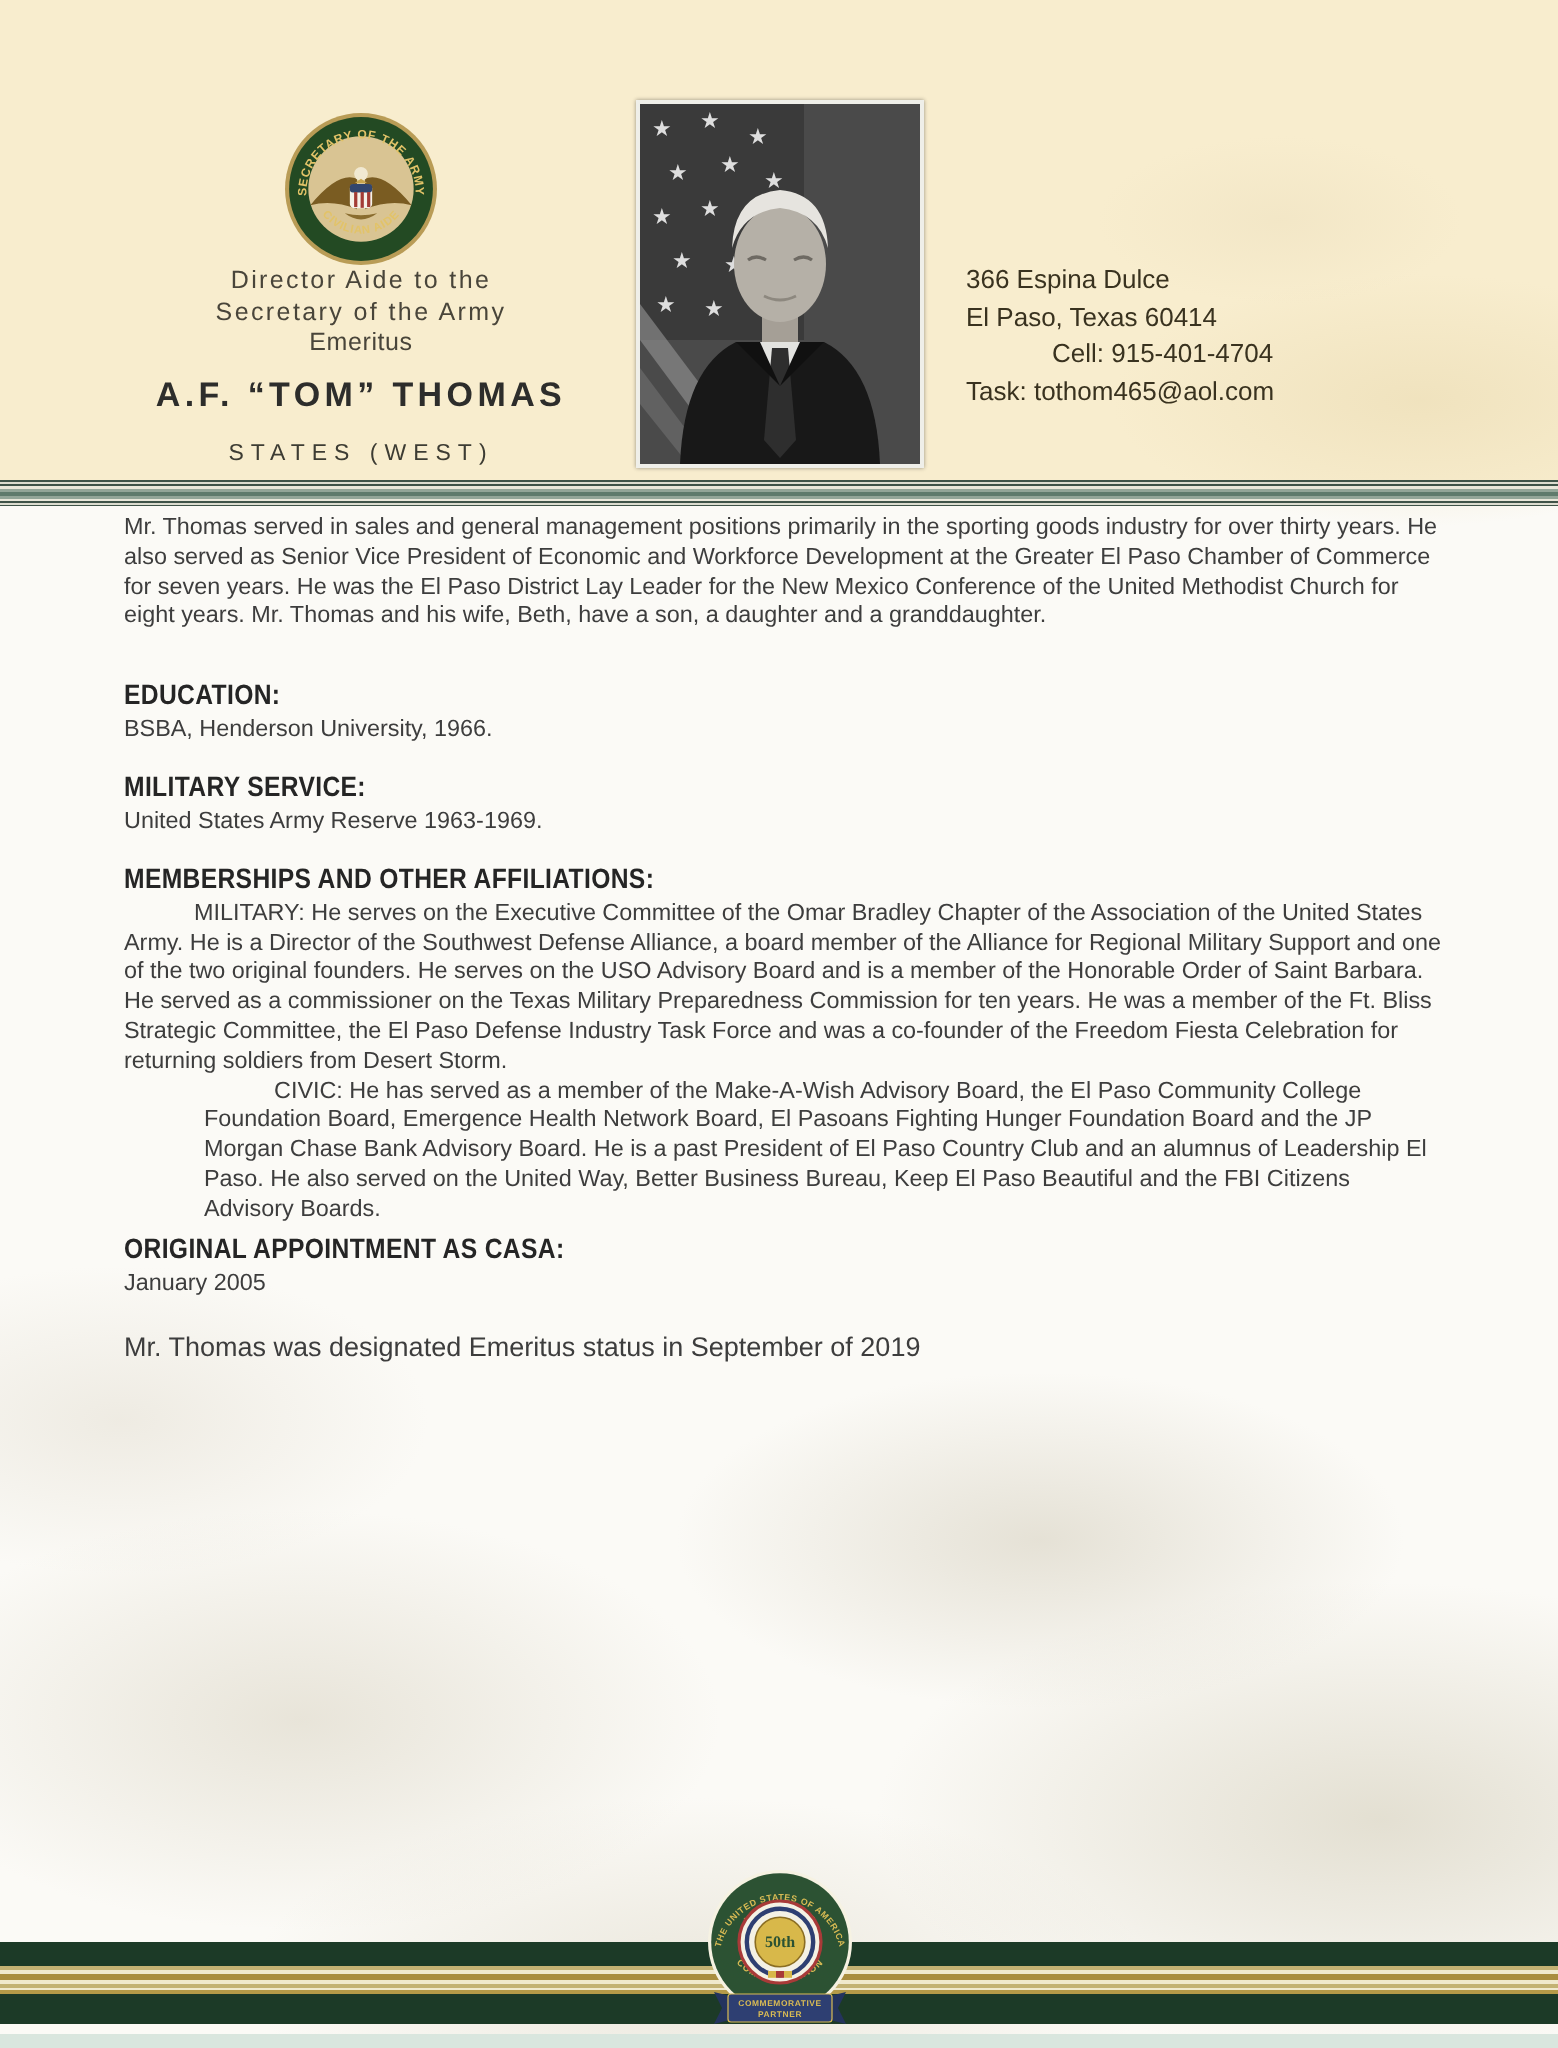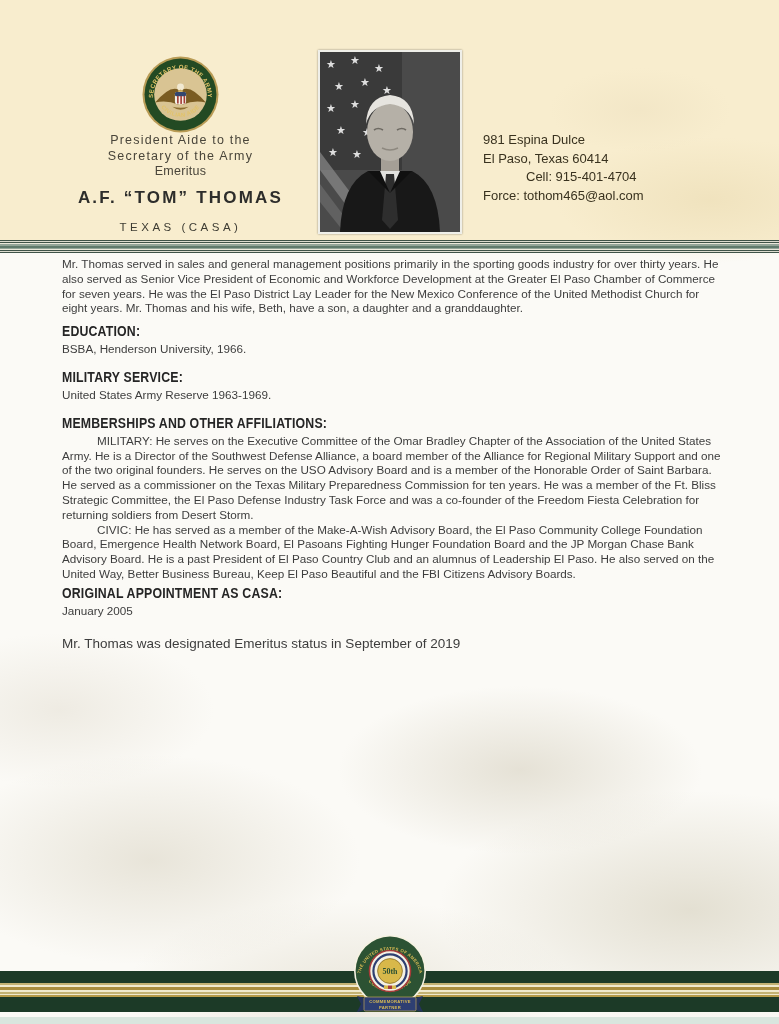--- a/index.html
+++ b/index.html
@@ -54,28 +54,28 @@
       #3f5348 0 1px,#dcdccf 1px 2px,#3f5348 2px 3px,#e9e7da 3px 4.5px,
       #93a598 4.5px 6px,#5f7a6c 6px 8px,#93a598 8px 9.5px,
       #e9e7da 9.5px 10.5px,#3f5348 10.5px 11.5px,#dcdccf 11.5px 12.5px,#3f5348 12.5px 13px);
   }
   
   .content{
     position:absolute;left:62px;top:257px;width:660px;
     color:#3d3d3d;font-size:11.7px;line-height:14.8px;
   }
   .content p{margin:0 0 13px;}
-  p.intro{margin-bottom:8px;}
+  p.intro{margin-bottom:24px;}
   h2.sec-h{
     margin:0 0 3px;color:#252525;
     font-size:14px;font-weight:bold;line-height:15px;letter-spacing:.2px;
     transform:scaleX(.88);transform-origin:0 50%;white-space:nowrap;
   }
   p.indented{text-indent:35px;margin:0;}
-  p.indented.last{margin-bottom:4px;}
+  p.indented.last{margin-bottom:4px;margin-left:40px;}
   p.appt-date{margin-bottom:16px;}
   p.note{font-size:13.5px;line-height:17px;margin:0;}
   
   .footer-band{
     position:absolute;left:0;top:971px;width:779px;height:41px;
     background:linear-gradient(to bottom,
       #1c3a27 0 12px,
       #c3b273 12px 14px,#f0e9cd 14px 16px,#a98d3e 16px 19px,
       #f0e9cd 19px 21px,#c3b273 21px 23px,#f0e9cd 23px 24px,#b59a48 24px 26px,
       #1c3a27 26px 41px);
@@ -110,27 +110,27 @@
       <path d="M38 33 L41 35 L35 35 Z" fill="#caa64e"></path>
       <rect x="32.5" y="35.5" width="11" height="12" rx="2.2" fill="#f5f2e8"></rect>
       <rect x="32.5" y="35.5" width="11" height="4.2" rx="1.5" fill="#33466e"></rect>
       <rect x="34.6" y="39.5" width="1.6" height="7.4" fill="#a33c35"></rect>
       <rect x="37.8" y="39.5" width="1.6" height="7.8" fill="#a33c35"></rect>
       <rect x="41" y="39.5" width="1.6" height="7.4" fill="#a33c35"></rect>
     </g>
   </svg>
 
   <div class="hdr-title">
-    <div>President Aide to the</div>
+    <div>Director Aide to the</div>
     <div>Secretary of the Army</div>
     <div class="emeritus">Emeritus</div>
   </div>
 
   <div class="hdr-name">A.F. “TOM” THOMAS</div>
-  <div class="hdr-state">TEXAS (CASA)</div>
+  <div class="hdr-state">STATES (WEST)</div>
 
   <svg class="photo" viewBox="0 0 140 180" preserveAspectRatio="none">
     <rect width="140" height="180" fill="#4a4a4a"></rect>
     <rect width="82" height="118" fill="#3a3a3a"></rect>
     <g fill="#dedede" font-size="11">
       <text x="6" y="16">★</text>
         <text x="30" y="12">★</text>
         <text x="54" y="20">★</text>
       <text x="14" y="38">★</text>
         <text x="40" y="34">★</text>
@@ -156,24 +156,24 @@
       <path d="M48 119 L70 141 L60 119 Z" fill="#101010"></path>
       <path d="M92 119 L70 141 L80 119 Z" fill="#101010"></path>
       <ellipse cx="70" cy="80" rx="23" ry="29" fill="#b5b0a7"></ellipse>
       <path d="M46 72 Q47 45 70 43 Q93 45 94 72 Q89 54 70 52 Q51 54 46 72 Z" fill="#e6e4df"></path>
       <path d="M54 78 Q58 75 63 78 M77 78 Q82 75 86 78" stroke="#6e6a63" stroke-width="1.6" fill="none"></path>
       <path d="M62 96 Q70 100 78 96" stroke="#8d887f" stroke-width="1.4" fill="none"></path>
     </g>
   </svg>
 
   <div class="contact">
-    <div class="c-line">981 Espina Dulce</div>
+    <div class="c-line">366 Espina Dulce</div>
     <div class="c-line">El Paso, Texas 60414</div>
     <div class="c-line">Cell: 915-401-4704</div>
-    <div class="c-line">Force: tothom465@aol.com</div>
+    <div class="c-line">Task: tothom465@aol.com</div>
   </div>
 
   <div class="divider"></div>
 
   <div class="content">
     <p class="intro">Mr. Thomas served in sales and general management positions primarily in the sporting goods industry for over thirty years.  He also served as Senior Vice President of Economic and Workforce Development at the Greater El Paso Chamber of Commerce for seven years.   He was the El Paso District Lay Leader for the New Mexico Conference of the United Methodist Church for eight years.  Mr. Thomas and his wife, Beth, have a son, a daughter and a granddaughter.</p>
 
     <h2 class="sec-h">EDUCATION:</h2>
     <p>BSBA, Henderson University, 1966.</p>
 

